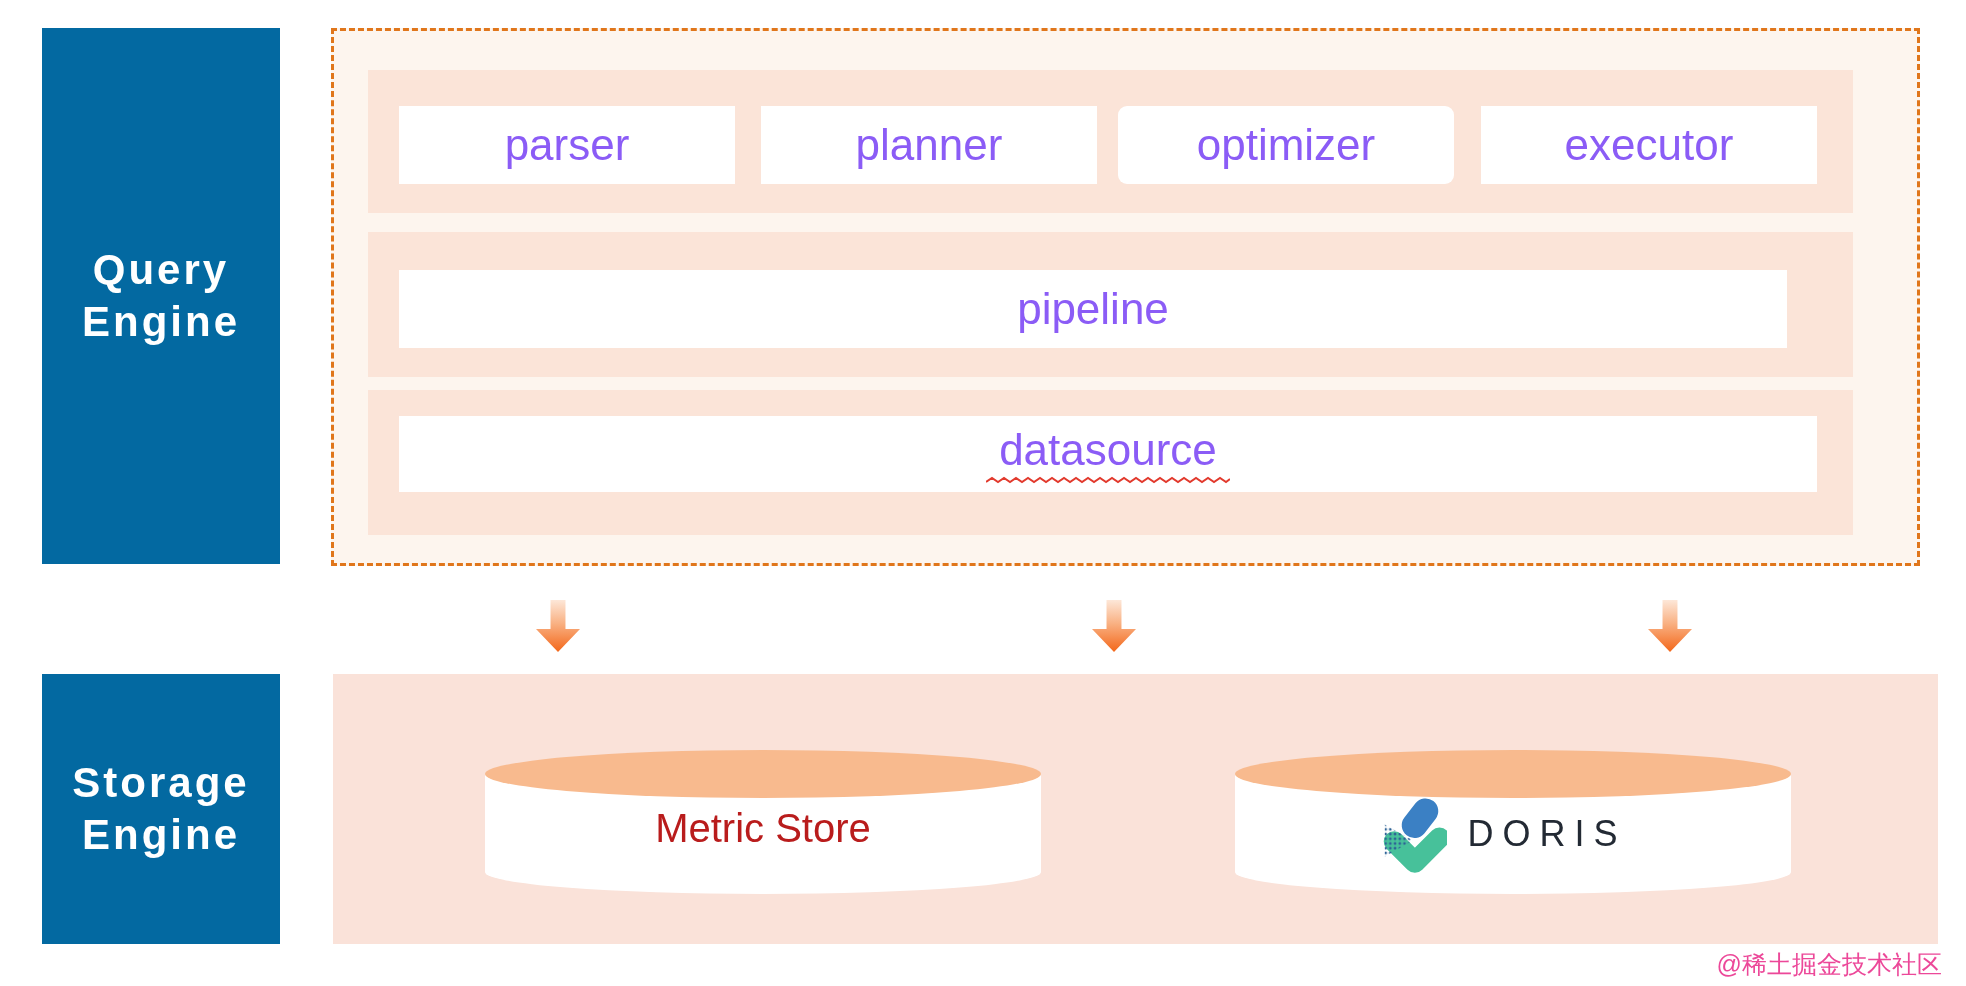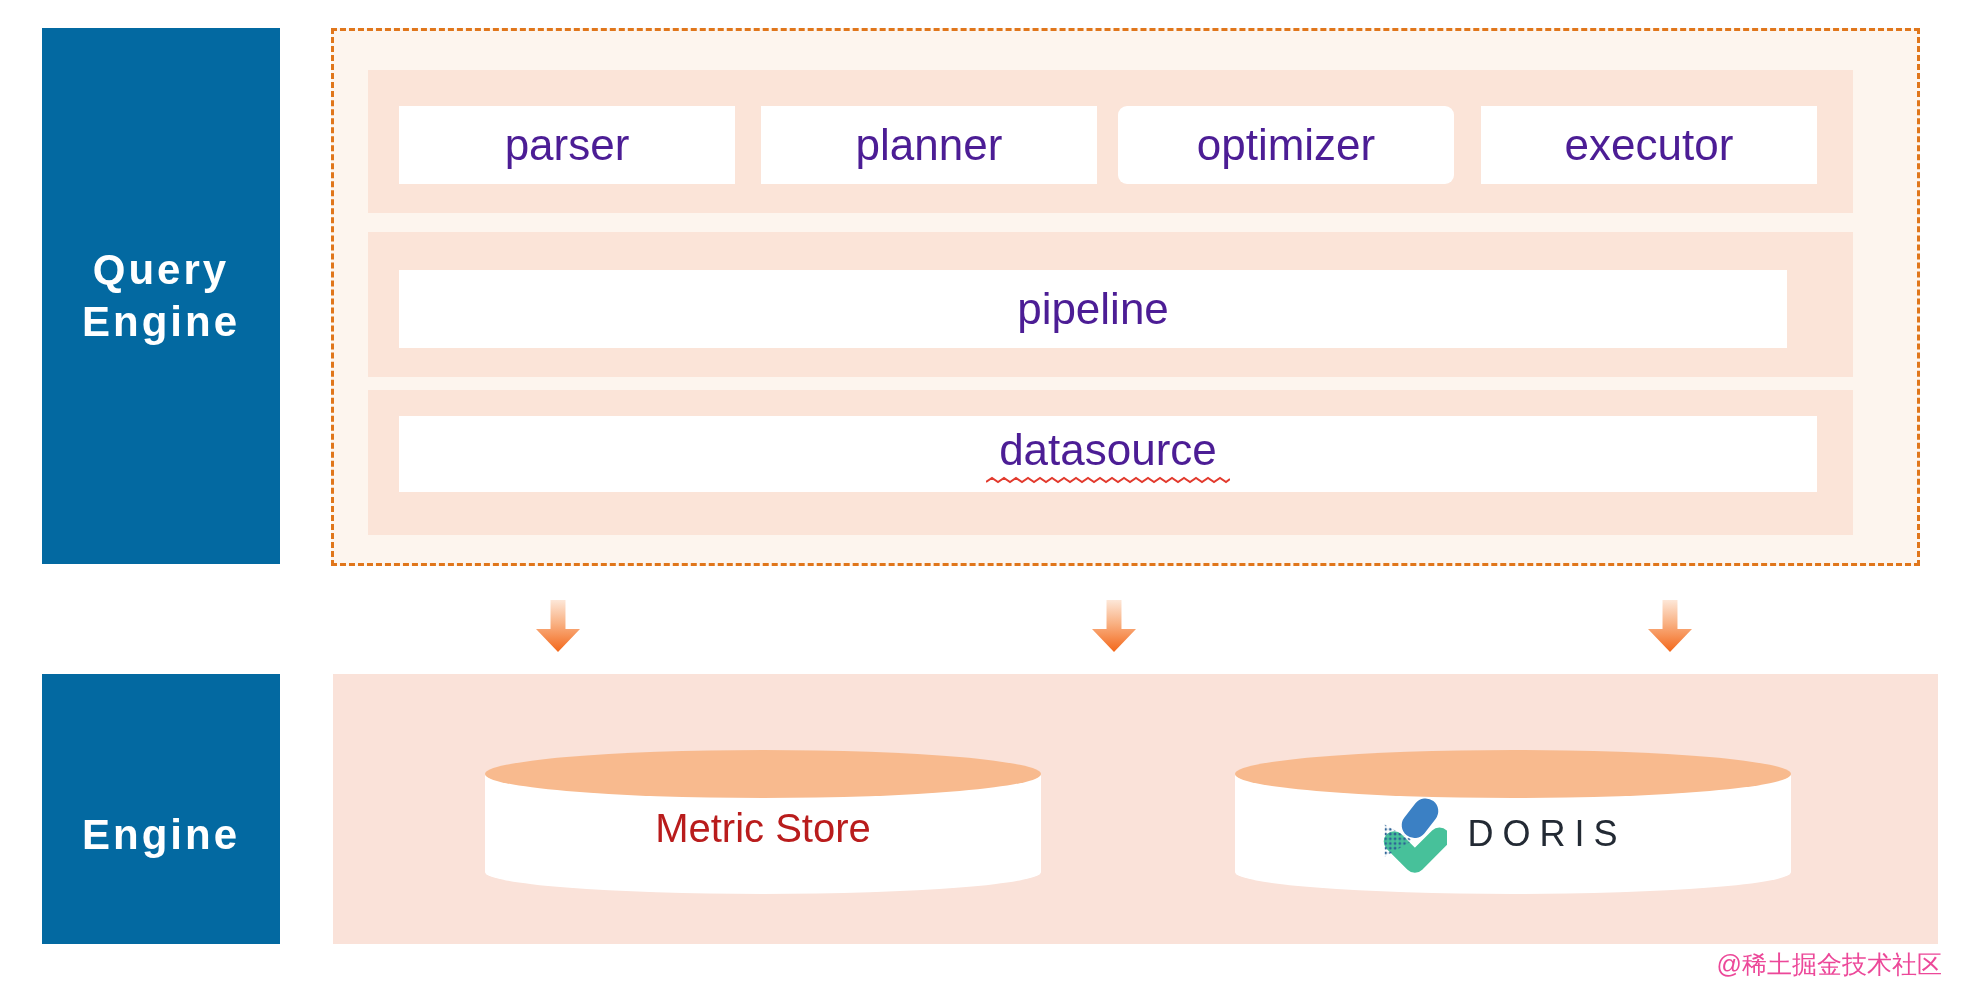--- a/index.html
+++ b/index.html
@@ -19,21 +19,21 @@
                 box-sizing:border-box;background:#FDF5EE;border:3px dashed #E0761B;}
 
   
   .strip{position:absolute;left:368px;width:1485px;background:#FBE4D8;}
   .strip.s1{top:70px;height:143px;}
   .strip.s2{top:232px;height:145px;}
   .strip.s3{top:390px;height:145px;}
 
   
   .wbox{position:absolute;background:#ffffff;display:flex;align-items:center;
-        justify-content:center;font-size:44px;color:#4c1d95;}
+        justify-content:center;font-size:44px;color:#8b5cf6;}
   .wbox.r1{top:106px;height:78px;width:336px;}
   .wbox.b1{left:399px;}  .wbox.b2{left:761px;}
   .wbox.b3{left:1118px;border-radius:9px;} .wbox.b4{left:1481px;}
   .wbox.pipeline{left:399px;top:270px;width:1388px;height:78px;}
   .wbox.datasource{left:399px;top:416px;width:1418px;height:76px;}
   .ds-wrap{display:flex;flex-direction:column;align-items:center;text-align:right;}
   .squiggle{margin-top:1px;display:block;}
 
   
   .arrow{position:absolute;top:600px;width:44px;height:52px;
@@ -61,21 +61,21 @@
 
   <div class="rail-box query">
     <div class="rail-text">
       <span>Query</span><br>
       <span>Engine</span>
     </div>
   </div>
 
   <div class="rail-box storage">
     <div class="rail-text">
-      <br>
+      <span>Storage</span><br>
       <span>Engine</span>
     </div>
   </div>
 
   <div class="dashed-panel"></div>
   <div class="strip s1"></div>
   <div class="strip s2"></div>
   <div class="strip s3"></div>
 
   <div class="wbox r1 b1">parser</div>

